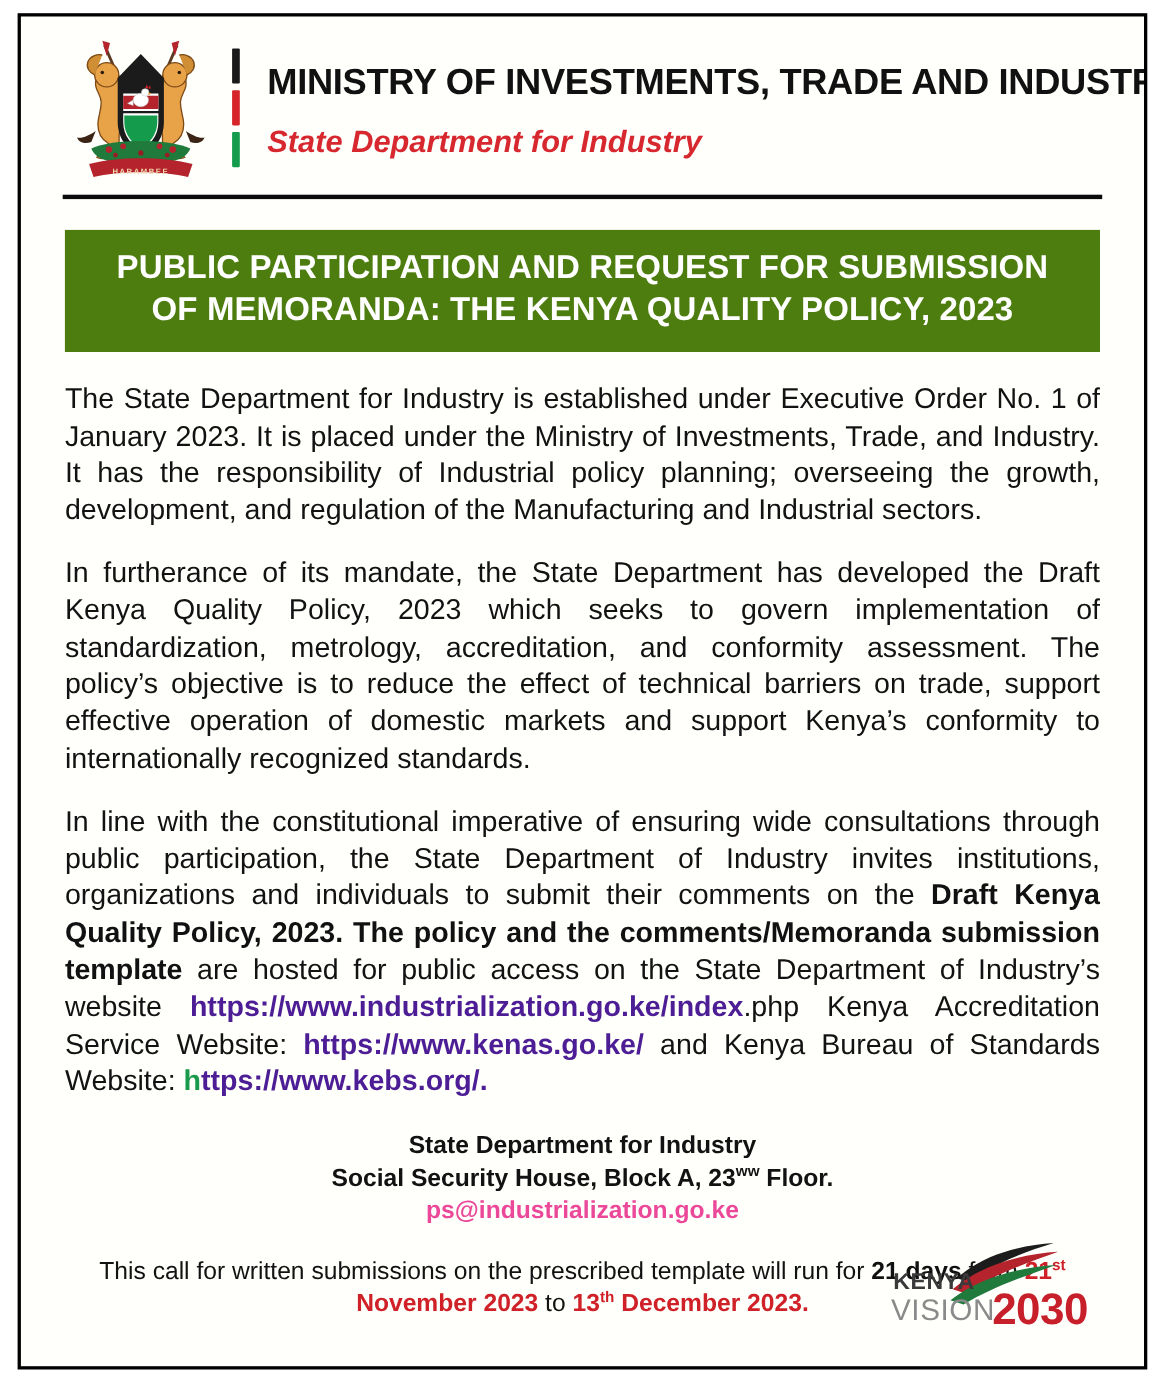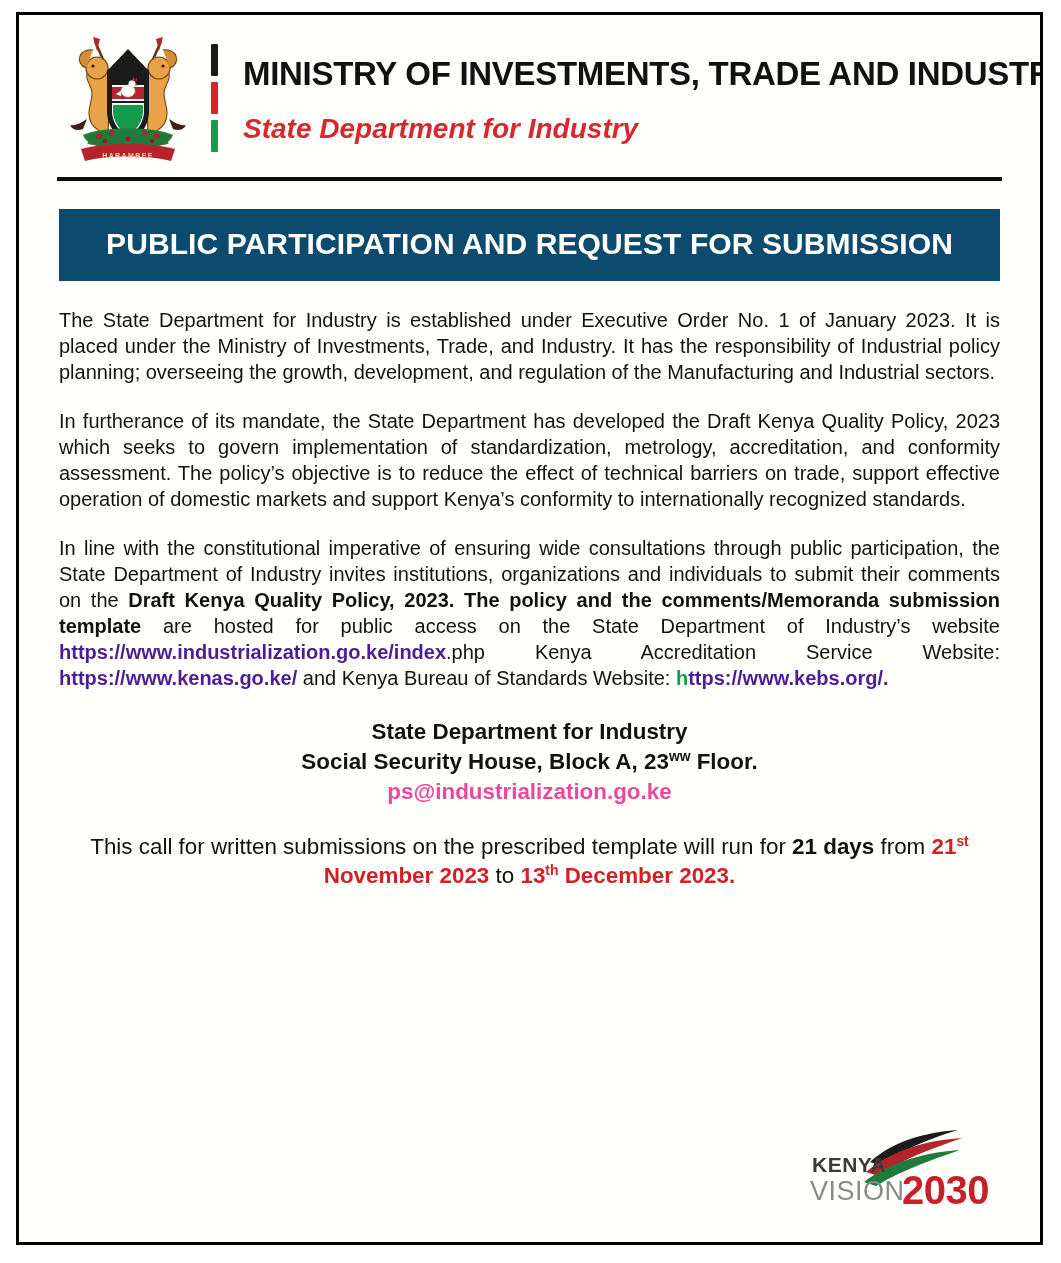--- a/index.html
+++ b/index.html
@@ -92,39 +92,39 @@
 
   .hrule {
     height: 4px;
     background: #0b0b0b;
     margin: 12px 10px 0 10px;
   }
 
   
   .banner {
     margin: 28px 12px 0 12px;
-    background: #0c4a6e;
+    background: #4d7c0f;
     padding: 16px 10px 18px 10px;
     text-align: center;
   }
   .banner-line {
     color: #ffffff;
     font-size: 30px;
     font-weight: bold;
     letter-spacing: 0.1px;
     line-height: 1.28;
     font-stretch: condensed;
     text-transform: uppercase;
   }
 
   
   .body-copy {
     margin: 26px 12px 0 12px;
     color: #121212;
-    font-size: 20px;
+    font-size: 26px;
     line-height: 1.30;
     text-align: justify;
     font-stretch: condensed;
   }
   .body-copy p { margin: 0 0 23px 0; }
   .body-copy p:last-child { margin-bottom: 0; }
 
   b, strong { font-weight: bold; color: #111; }
   .url { color: #4c1d95; font-weight: bold; }
   .url-h { color: #1a9a4b; font-weight: bold; }
@@ -247,20 +247,21 @@
     <div class="head-text">
       <div class="ministry">MINISTRY OF INVESTMENTS, TRADE AND INDUSTRY</div>
       <div class="dept">State Department for Industry</div>
     </div>
   </div>
 
   <div class="hrule"></div>
 
   <div class="banner">
     <div class="banner-line">PUBLIC PARTICIPATION AND REQUEST FOR SUBMISSION</div>
+    <div class="banner-line">OF MEMORANDA: THE KENYA QUALITY POLICY, 2023</div>
   </div>
 
   <div class="body-copy">
 
     <p>The State Department for Industry is established under Executive Order No. 1 of January 2023. It is placed under the Ministry of Investments, Trade, and Industry. It has the responsibility of Industrial policy planning; overseeing the growth, development, and regulation of the Manufacturing and Industrial sectors.</p>
 
     <p>In furtherance of its mandate, the State Department has developed the Draft Kenya Quality Policy, 2023 which seeks to govern implementation of standardization, metrology, accreditation, and conformity assessment. The policy’s objective is to reduce the effect of technical barriers on trade, support effective operation of domestic markets and support Kenya’s conformity to internationally recognized standards.</p>
 
     <p><span>In line with the constitutional imperative of ensuring wide consultations through public participation, the State Department of Industry invites institutions, organizations and individuals to submit their comments on the </span><b>Draft Kenya Quality Policy, 2023. The policy and the comments/Memoranda submission template</b><span> are hosted for public access on the State Department of Industry’s website </span><span class="url">https://www.industrialization.go.ke/index</span><span>.php Kenya Accreditation Service Website: </span><span class="url">https://www.kenas.go.ke/</span><span> and Kenya Bureau of Standards Website: </span><span class="url-h">h</span><span class="url">ttps://www.kebs.org/.</span></p>
 

